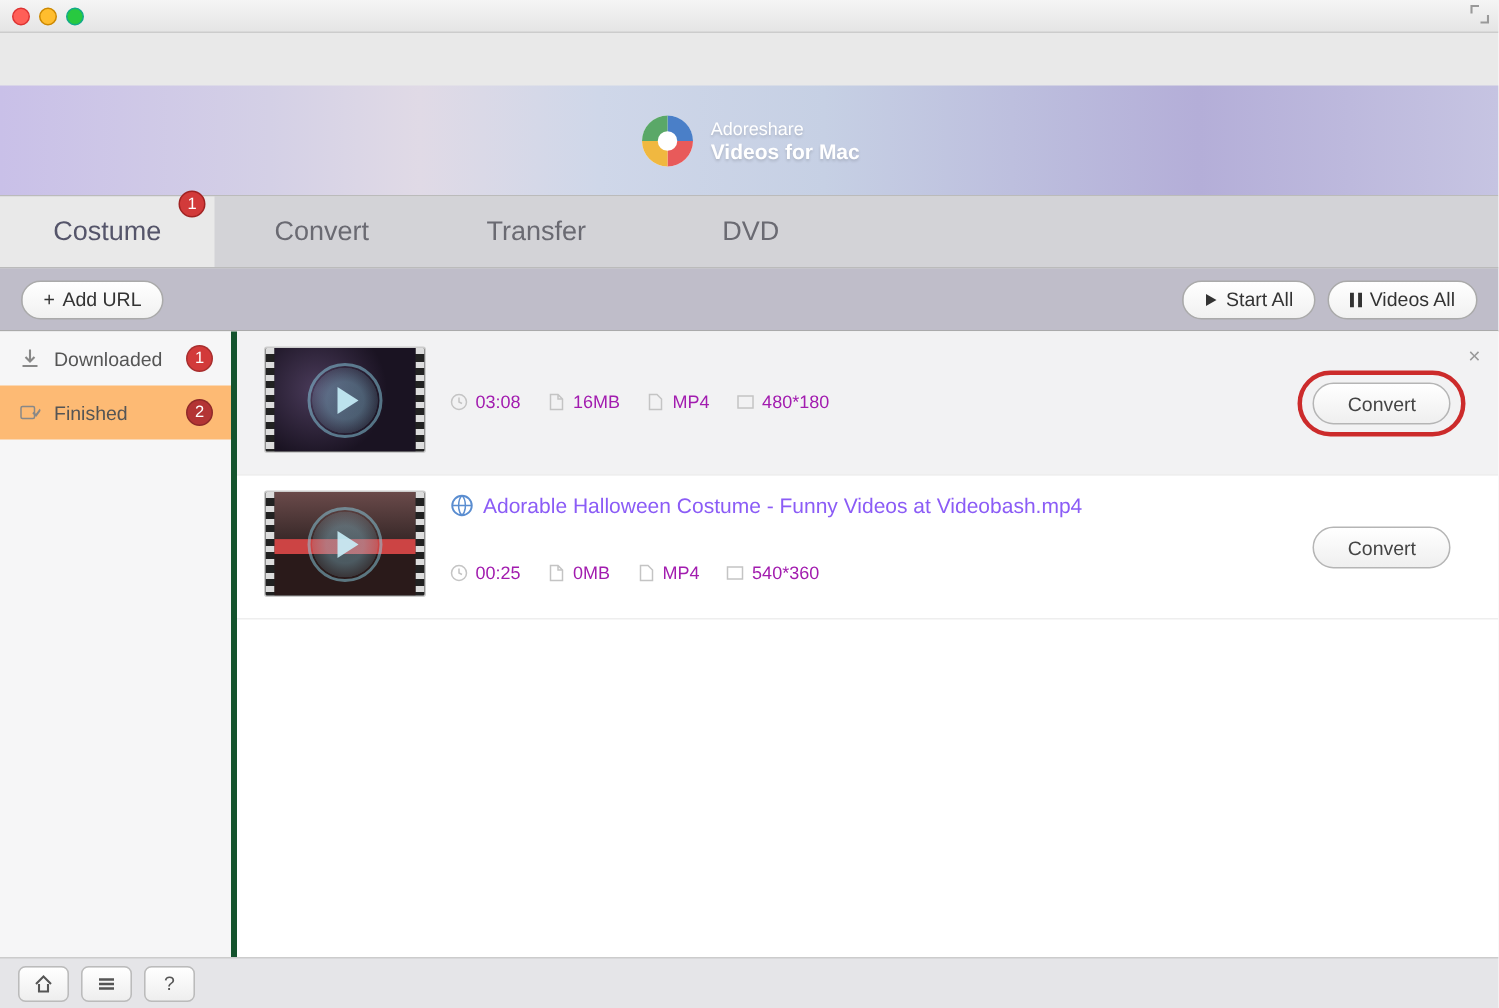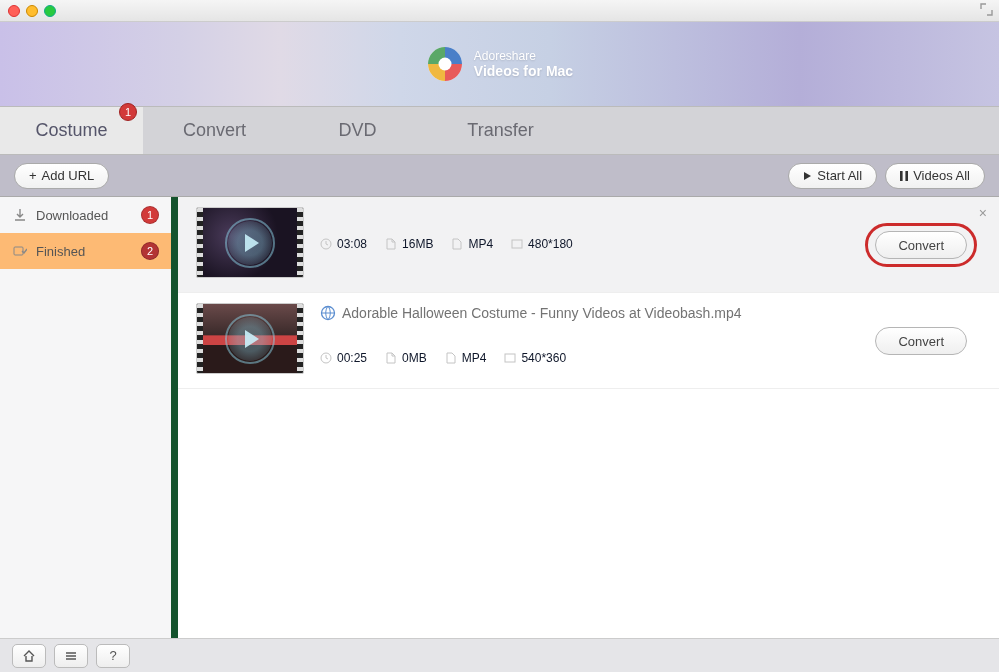--- a/index.html
+++ b/index.html
@@ -8,41 +8,41 @@
 
 
 .titlebar { height: 22px; background: linear-gradient(#f5f5f5,#e5e5e5); display: flex; align-items: center; padding: 0 8px; gap: 6px; border-bottom: 1px solid #ccc; position: relative; }
 .traffic { width: 12px; height: 12px; border-radius: 50%; }
 .traffic.red { background: #ff5f57; border: 1px solid #d33; }
 .traffic.yellow { background: #ffbd2e; border: 1px solid #c80; }
 .traffic.green { background: #28c940; border: 1px solid #1a8; }
 .fullscreen-icon { position: absolute; right: 6px; top: 3px; color: #999; font-size: 13px; }
 
 
-.header { height: 85px; background: linear-gradient(90deg,#c9c0e8 0%,#d4d0e6 18%,#e0dae6 28%,#cfd7e9 40%,#c6d0e4 55%,#b4aed8 80%,#c6c4e2 100%); display: flex; align-items: center; justify-content: center; gap: 10px; border-bottom: 1px solid #bbb; }
+.header { height: 74px; background: linear-gradient(90deg,#c9c0e8 0%,#d4d0e6 18%,#e0dae6 28%,#cfd7e9 40%,#c6d0e4 55%,#b4aed8 80%,#c6c4e2 100%); display: flex; align-items: center; justify-content: center; gap: 10px; border-bottom: 1px solid #bbb; margin-top: 35px; }
 .logo { width: 38px; height: 38px; position: relative; }
 .logo svg { width: 38px; height: 38px; }
 .header-text { color: #fff; text-shadow: 0 1px 2px rgba(0,0,0,0.15); }
 .header-text .brand { font-size: 12px; font-weight: 500; }
 .header-text .product { font-size: 14px; font-weight: 700; }
 
 
 .tabs { height: 48px; background: #d3d3d7; display: flex; border-bottom: 1px solid #bbb; }
 .tab { width: 143px; display: flex; align-items: center; justify-content: center; font-size: 18px; color: #6a6a72; position: relative; cursor: pointer; }
 .tab.active { background: #e9e9e9; color: #55556a; }
 .tab-badge { position: absolute; top: -4px; right: 6px; width: 18px; height: 18px; background: #d23a3a; color:#fff; border-radius:50%; font-size:11px; display:flex; align-items:center; justify-content:center; border:1px solid #a02222; }
 
 
 .toolbar { height: 42px; background: #bfbdc9; display: flex; align-items: center; padding: 0 14px; border-bottom: 1px solid #aaa; gap: 8px; }
 .pill-btn { background: linear-gradient(#fff,#f1f1f1); border:1px solid #aaa; border-radius: 14px; height: 26px; padding: 0 14px; font-size: 13px; color:#333; display:flex; align-items:center; gap:5px; cursor:pointer; }
 .spacer { flex: 1; }
 
 
 .main { flex:1; display:flex; background:#fff; min-height:0; }
-.sidebar { width: 178px; background:#f6f6f7; border-right:7px solid #14532d; }
+.sidebar { width: 158px; background:#f6f6f7; border-right:4px solid #14532d; }
 .side-item { height: 36px; display:flex; align-items:center; padding:0 12px; gap:8px; font-size:13px; color:#555; cursor:pointer; position:relative; }
 .side-item.selected { background:#fdba74; }
 .side-icon { width:16px; height:16px; display:flex; align-items:center; justify-content:center; color:#888; }
 .side-badge { position:absolute; right:12px; width:18px; height:18px; border-radius:50%; font-size:11px; display:flex; align-items:center; justify-content:center; color:#fff; border:1px solid rgba(0,0,0,0.2); }
 .side-badge.red { background:#d23a3a; }
 .side-badge.maroon { background:#b33434; }
 
 .content { flex:1; overflow:auto; background:#fff; }
 
 .video-row { padding: 10px 18px 14px 18px; display:flex; align-items:flex-start; gap:16px; border-bottom:1px solid #eee; position:relative; }
@@ -53,26 +53,26 @@
 .thumb .filmholes.left { left:0; } .thumb .filmholes.right { right:0; }
 .thumb .bg1 { position:absolute; inset:0 6px; background: radial-gradient(circle at 30% 40%, #4a3b5a 0%, #1a1322 60%); }
 .thumb .bg2 { position:absolute; inset:0 6px; background: linear-gradient(#6a4a4a 0%, #3a2a2a 45%, #c44 46%, #c44 60%, #2a1a1a 60%); }
 .play-overlay { position:absolute; left:50%; top:50%; width:44px; height:44px; margin:-22px 0 0 -22px; border-radius:50%; background: radial-gradient(circle, rgba(140,210,230,0.35) 40%, rgba(140,210,230,0.15) 70%, transparent 71%); display:flex; align-items:center; justify-content:center; }
 .play-overlay::before { content:""; border-left:14px solid rgba(200,240,250,0.9); border-top:9px solid transparent; border-bottom:9px solid transparent; margin-left:4px; }
 .play-overlay::after { content:""; position:absolute; inset:-3px; border:2px solid rgba(140,210,230,0.5); border-radius:50%; }
 
 .vinfo { flex:1; }
 .vtitle-row { display:flex; align-items:center; gap:6px; margin-top:2px; }
 .globe { width:16px; height:16px; color:#5a8dd0; }
-.vtitle { font-size:14px; color:#737373; }
+.vtitle { font-size:14px; color:#8b5cf6; }
 .vtitle.editing { background:#b9cff2; border:1px solid #7aa0d8; padding:1px 4px; color:#333; }
 .edit-circle { width:20px; height:20px; border:1px solid #bbb; border-radius:50%; display:flex; align-items:center; justify-content:center; color:#888; font-size:11px; font-weight:bold; cursor:pointer; }
 .red-ring { border:3px solid #cc2b2b; border-radius: 18px; padding: 4px 6px; display:inline-flex; align-items:center; gap:6px; }
 
-.meta { margin-top: 30px; display:flex; gap:18px; font-size:12px; color:#0f172a; align-items:center; }
+.meta { margin-top: 30px; display:flex; gap:18px; font-size:12px; color:#a21caf; align-items:center; }
 .meta-item { display:flex; align-items:center; gap:5px; }
 .meta-icon { width:12px; height:12px; color:#c4c4c4; }
 
 .convert-btn { position:absolute; right:32px; top:34px; background:linear-gradient(#fff,#efefef); border:1px solid #b5b5b5; border-radius:14px; height:28px; padding:0 22px; font-size:13px; color:#444; cursor:pointer; }
 .convert-ring { position:absolute; right:22px; top:26px; width:112px; height:44px; border:3px solid #cc2b2b; border-radius:22px; pointer-events:none; }
 
 
 .footer { height: 34px; background:#e5e5e8; border-top:1px solid #ccc; display:flex; align-items:center; padding:0 12px; gap:8px; }
 .foot-btn { width:34px; height:24px; background:linear-gradient(#fff,#eee); border:1px solid #bbb; border-radius:5px; display:flex; align-items:center; justify-content:center; color:#555; cursor:pointer; font-size:13px; }
 
@@ -111,24 +111,24 @@
 
 <div class="tabs">
   <div class="tab active">
     <span>Costume</span>
     <span class="tab-badge">1</span>
   </div>
   <div class="tab">
       <span>Convert</span>
     </div>
   <div class="tab">
+      <span>Transfer</span>
+    </div>
+  <div class="tab">
       <span>DVD</span>
-    </div>
-  <div class="tab">
-      <span>Transfer</span>
     </div>
 </div>
 
 <div class="toolbar">
   <button class="pill-btn">
     <span>+</span>
     <span>Add URL</span>
   </button>
   <div class="spacer"></div>
   <button class="pill-btn">

